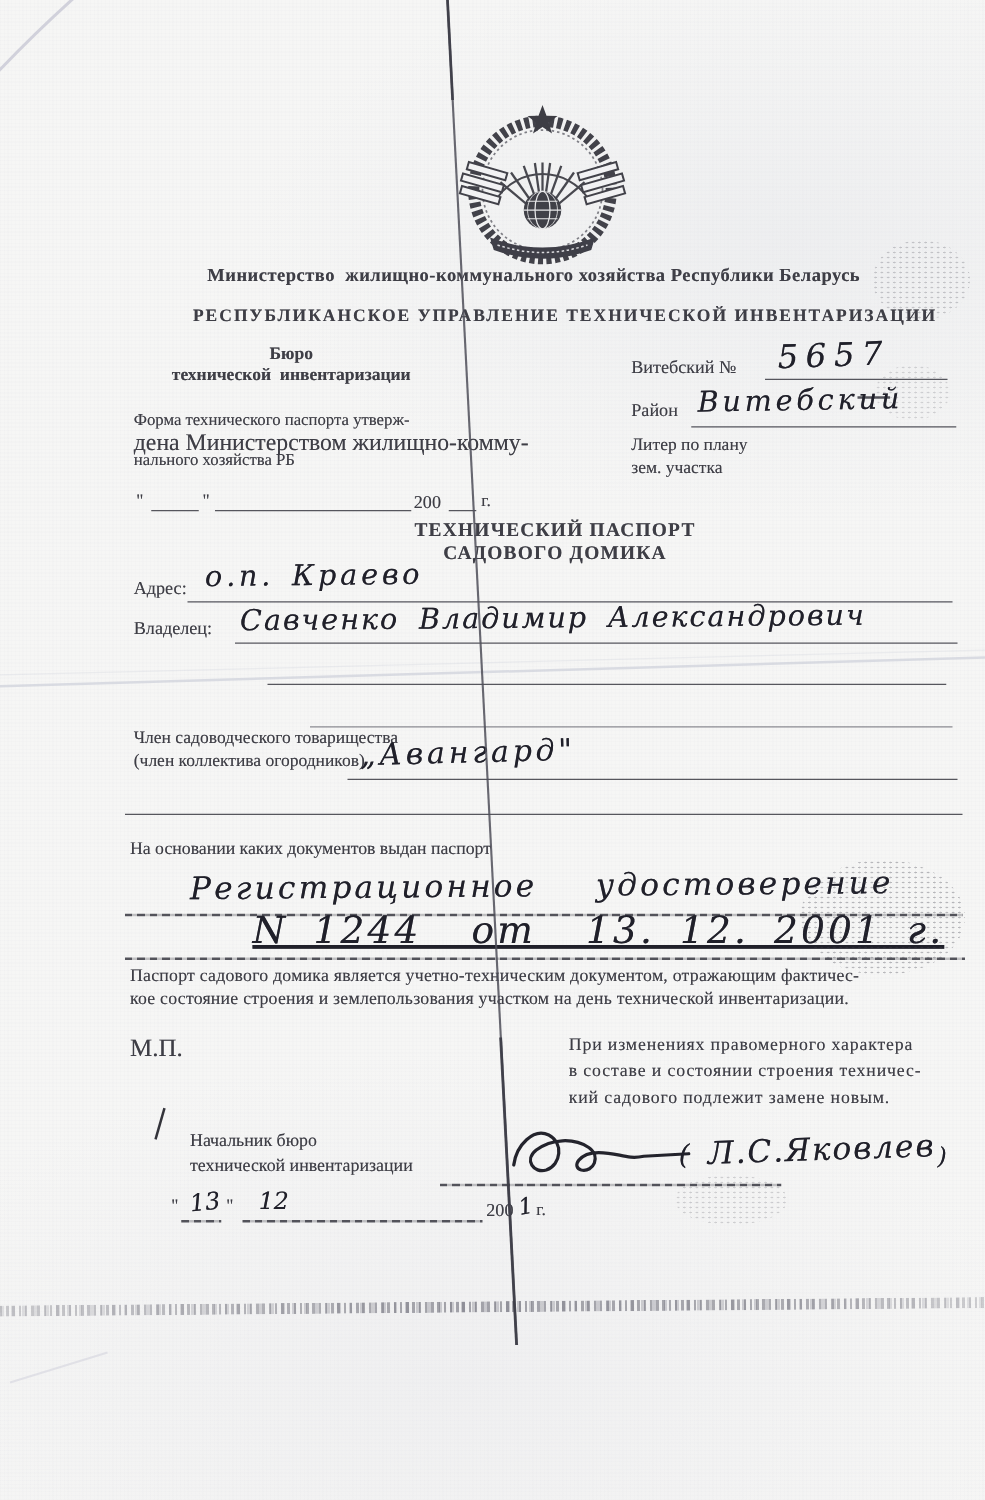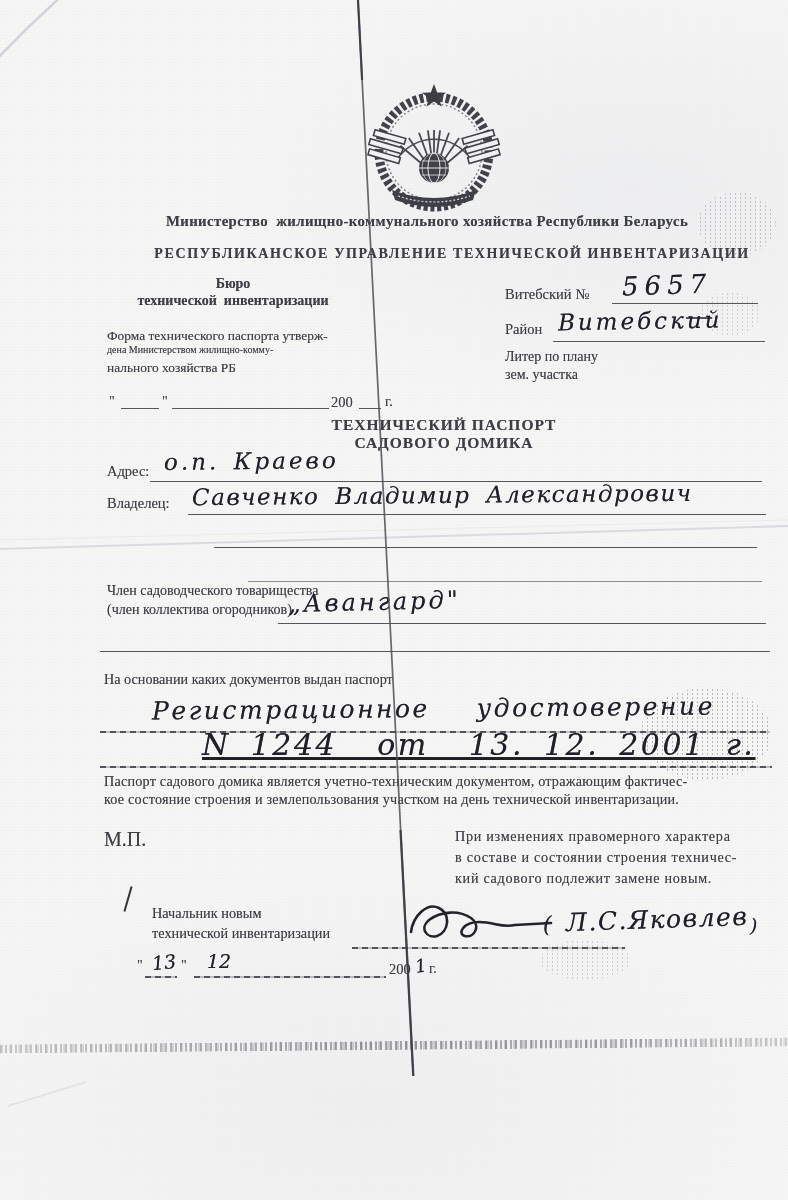--- a/index.html
+++ b/index.html
@@ -77,21 +77,21 @@
   <div class="abs pr" style="left:505px;top:286px;font-size:14.5px;">Витебский №</div>
   <div class="abs hand" style="left:622px;top:270px;font-size:26px;letter-spacing:6px;transform:rotate(-2deg);">5657</div>
   <div class="rule" style="left:612px;top:303px;width:146px;"></div>
   <div class="rule" style="left:686px;top:317px;width:26px;border-top-width:2.2px;"></div>
 
   <div class="abs pr" style="left:505px;top:321px;font-size:14.5px;">Район</div>
   <div class="abs hand" style="left:558px;top:308px;font-size:23px;letter-spacing:3px;transform:rotate(-1deg);">Витебский</div>
   <div class="rule" style="left:553px;top:341px;width:212px;"></div>
 
   <div class="abs pr" style="left:107px;top:328px;font-size:13.4px;">Форма технического паспорта утверж-</div>
-  <div class="abs pr" style="left:107px;top:344px;font-size:10px;">дена Министерством жилищно-комму-</div>
+  <div class="abs pr" style="left:107px;top:344px;font-size:19px;">дена Министерством жилищно-комму-</div>
   <div class="abs pr" style="left:107px;top:360px;font-size:13.4px;">нального хозяйства РБ</div>
 
   <div class="abs pr" style="left:505px;top:349px;font-size:14px;">Литер по плану</div>
   <div class="abs pr" style="left:505px;top:367px;font-size:14px;">зем. участка</div>
 
   <div class="abs pr" style="left:109px;top:394px;font-size:14px;">"</div>
   <div class="rule" style="left:121px;top:408px;width:38px;"></div>
   <div class="abs pr" style="left:162px;top:394px;font-size:14px;">"</div>
   <div class="rule" style="left:172px;top:408px;width:157px;"></div>
   <div class="abs pr" style="left:331px;top:394px;font-size:14.5px;">200</div>
@@ -127,21 +127,21 @@
 
   <div class="abs pr" style="left:104px;top:773px;font-size:14.2px;letter-spacing:.2px;">Паспорт садового домика является учетно-техническим документом, отражающим фактичес-</div>
   <div class="abs pr" style="left:104px;top:791px;font-size:14.2px;letter-spacing:.2px;">кое состояние строения и землепользования участком на день технической инвентаризации.</div>
 
   <div class="abs pr" style="left:104px;top:828px;font-size:20px;">М.П.</div>
   <div class="abs pr" style="left:455px;top:828px;font-size:14.2px;letter-spacing:.7px;">При изменениях правомерного характера</div>
   <div class="abs pr" style="left:455px;top:849px;font-size:14.2px;letter-spacing:.7px;">в составе и состоянии строения техничес-</div>
   <div class="abs pr" style="left:455px;top:870px;font-size:14.2px;letter-spacing:.7px;">кий садового подлежит замене новым.</div>
 
   <div style="position:absolute;left:127px;top:886px;width:2px;height:26px;background:#33333a;transform:rotate(16deg);"></div>
-  <div class="abs pr" style="left:152px;top:905px;font-size:14.3px;">Начальник новым</div>
+  <div class="abs pr" style="left:152px;top:905px;font-size:14.3px;">Начальник бюро</div>
   <div class="abs pr" style="left:152px;top:925px;font-size:14.3px;">технической инвентаризации</div>
   <div class="rule grainy" style="left:352px;top:947px;width:273px;"></div>
 
   <svg class="abs" style="left:405px;top:898px;" width="155" height="55" viewBox="0 0 155 55">
     <path d="M6 34 C8 18 22 4 34 10 C46 16 44 34 32 38 C22 41 14 30 24 22 C36 13 54 12 66 20 C76 27 70 40 60 38 C52 36 58 24 74 24 C90 24 96 30 110 27 L146 25" fill="none" stroke="#23232c" stroke-width="2.6" stroke-linecap="round"></path>
   </svg>
   <div class="abs hand" style="left:543px;top:912px;font-size:22px;">(</div>
   <div class="abs hand" style="left:566px;top:905px;font-size:25px;letter-spacing:1.5px;transform:rotate(-2deg);">Л.С.Яковлев</div>
   <div class="abs hand" style="left:750px;top:914px;font-size:19px;">)</div>
 

